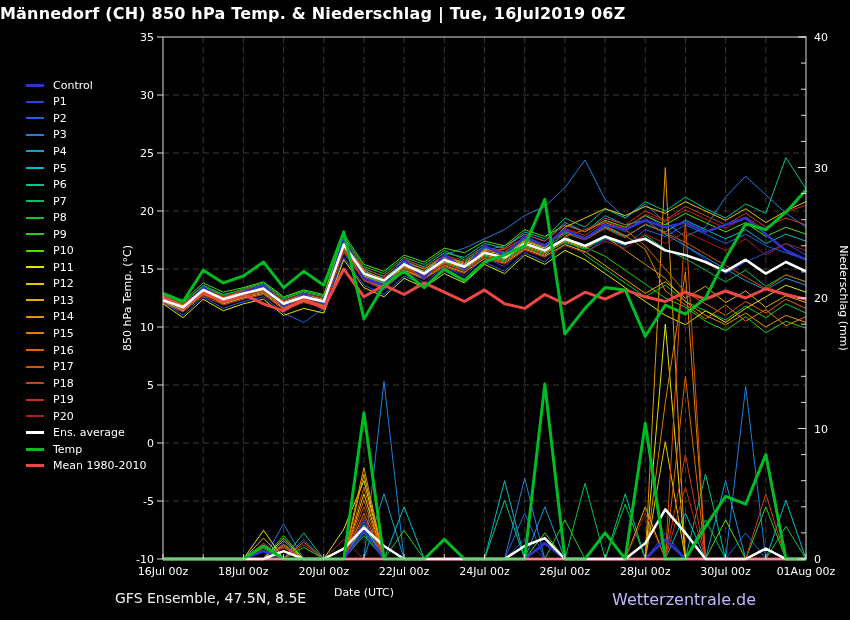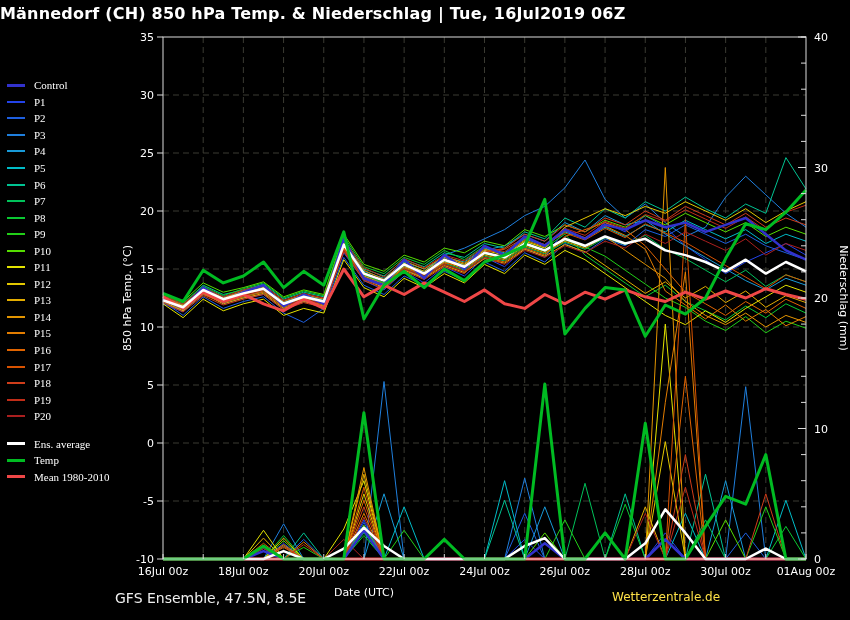--- a/index.html
+++ b/index.html
@@ -1,27 +1,27 @@
 <!DOCTYPE html>
 <html><head>
 <meta charset="utf-8">
 <style>
   html,body{margin:0;padding:0;background:#000;}
   #app{position:relative;width:850px;height:620px;background:#000;overflow:hidden;
        font-family:"DejaVu Sans","Liberation Sans",sans-serif;}
   #title{position:absolute;top:4px;left:0;width:850px;text-align:left;color:#fff;
          font-size:16px;font-weight:bold;letter-spacing:0.2px;}
-  #legend{position:absolute;left:7px;top:77px;width:120px;font-family:Liberation Serif, serif;}
+  #legend{position:absolute;left:26px;top:77px;width:120px;}
   .leg-item{height:16.55px;display:flex;align-items:center;}
-  .leg-item.gap{margin-top:11px;}
+  .leg-item.gap{}
   .leg-swatch{display:inline-block;width:18px;margin-right:9px;flex:0 0 18px;}
   .leg-label{color:#fff;font-size:11px;white-space:nowrap;}
   #chart-svg{position:absolute;left:0;top:0;}
   #footer-left{position:absolute;left:115px;top:590px;color:#efefef;font-size:14px;}
-  #footer-right{position:absolute;left:612px;top:590px;color:#fde047;font-size:12px;}
+  #footer-right{position:absolute;left:612px;top:590px;color:#c4b5fd;font-size:16px;}
   #date-label{position:absolute;left:314px;top:586px;width:100px;text-align:center;
               color:#fff;font-size:11px;}
   .tick-text{fill:#fff;font-size:11px;font-family:"DejaVu Sans","Liberation Sans",sans-serif;}
   .axis-title{fill:#fff;font-size:11px;font-family:"DejaVu Sans","Liberation Sans",sans-serif;}
 </style>
 </head>
 <body>
 <div id="app">
 
   <div id="title">Männedorf  (CH)  850 hPa Temp. &amp; Niederschlag | Tue, 16Jul2019 06Z</div>

